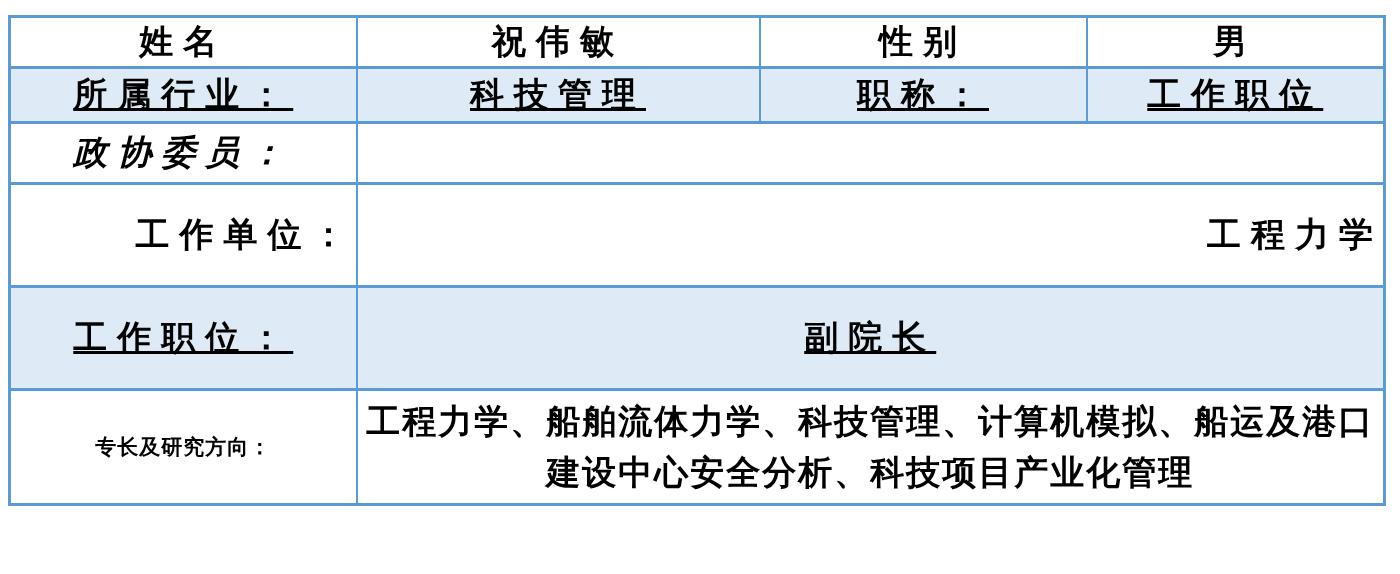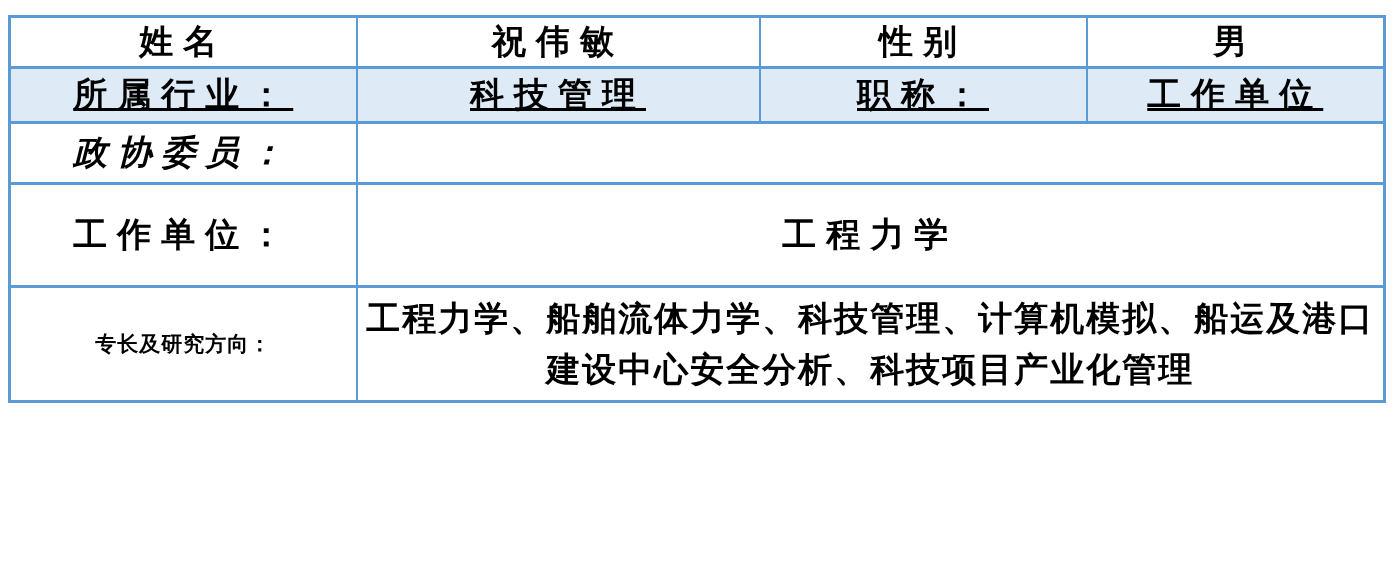--- a/index.html
+++ b/index.html
@@ -48,21 +48,21 @@
     background: #ffffff;
     padding: 0;
     overflow: hidden;
     white-space: nowrap;
   }
   tr.banded td { background: var(--band-fill); text-decoration: underline; }
   tr.r1 td { height: 48px; }
   tr.r2 td { height: 52px; }
   tr.r3 td { height: 58px; font-style: italic; }
   tr.r4 td { height: 50px; }
-  tr.r5 td { height: 100px; }
+  tr.r5 td { height: 100px; text-align: right; }
   tr.r6 td { height: 100px; }
   tr.r7 td { height: 112px; }
   td.small-label {
     font-size: 21px;
     letter-spacing: 1px;
   }
   td.expertise {
     font-size: 34px;
     letter-spacing: 2px;
     line-height: 1.5;
@@ -85,29 +85,33 @@
       <tr class="r1">
         <td>姓名</td>
         <td>祝伟敏</td>
         <td>性别</td>
         <td>男</td>
       </tr>
       <tr class="r2 banded">
         <td>所属行业：</td>
         <td>科技管理</td>
         <td>职称：</td>
-        <td>工作单位</td>
+        <td>工作职位</td>
       </tr>
       <tr class="r3">
         <td>政协委员：</td>
         <td colspan="3"></td>
       </tr>
       <tr class="r5">
         <td>工作单位：</td>
         <td colspan="3">工程力学</td>
+      </tr>
+      <tr class="r6 banded">
+        <td>工作职位：</td>
+        <td colspan="3">副院长</td>
       </tr>
       <tr class="r7">
         <td class="small-label">专长及研究方向：</td>
         <td colspan="3" class="expertise">工程力学、船舶流体力学、科技管理、计算机模拟、船运及港口建设中心安全分析、科技项目产业化管理</td>
       </tr>
     </tbody>
   </table>
 </div>
 
 </body></html>

